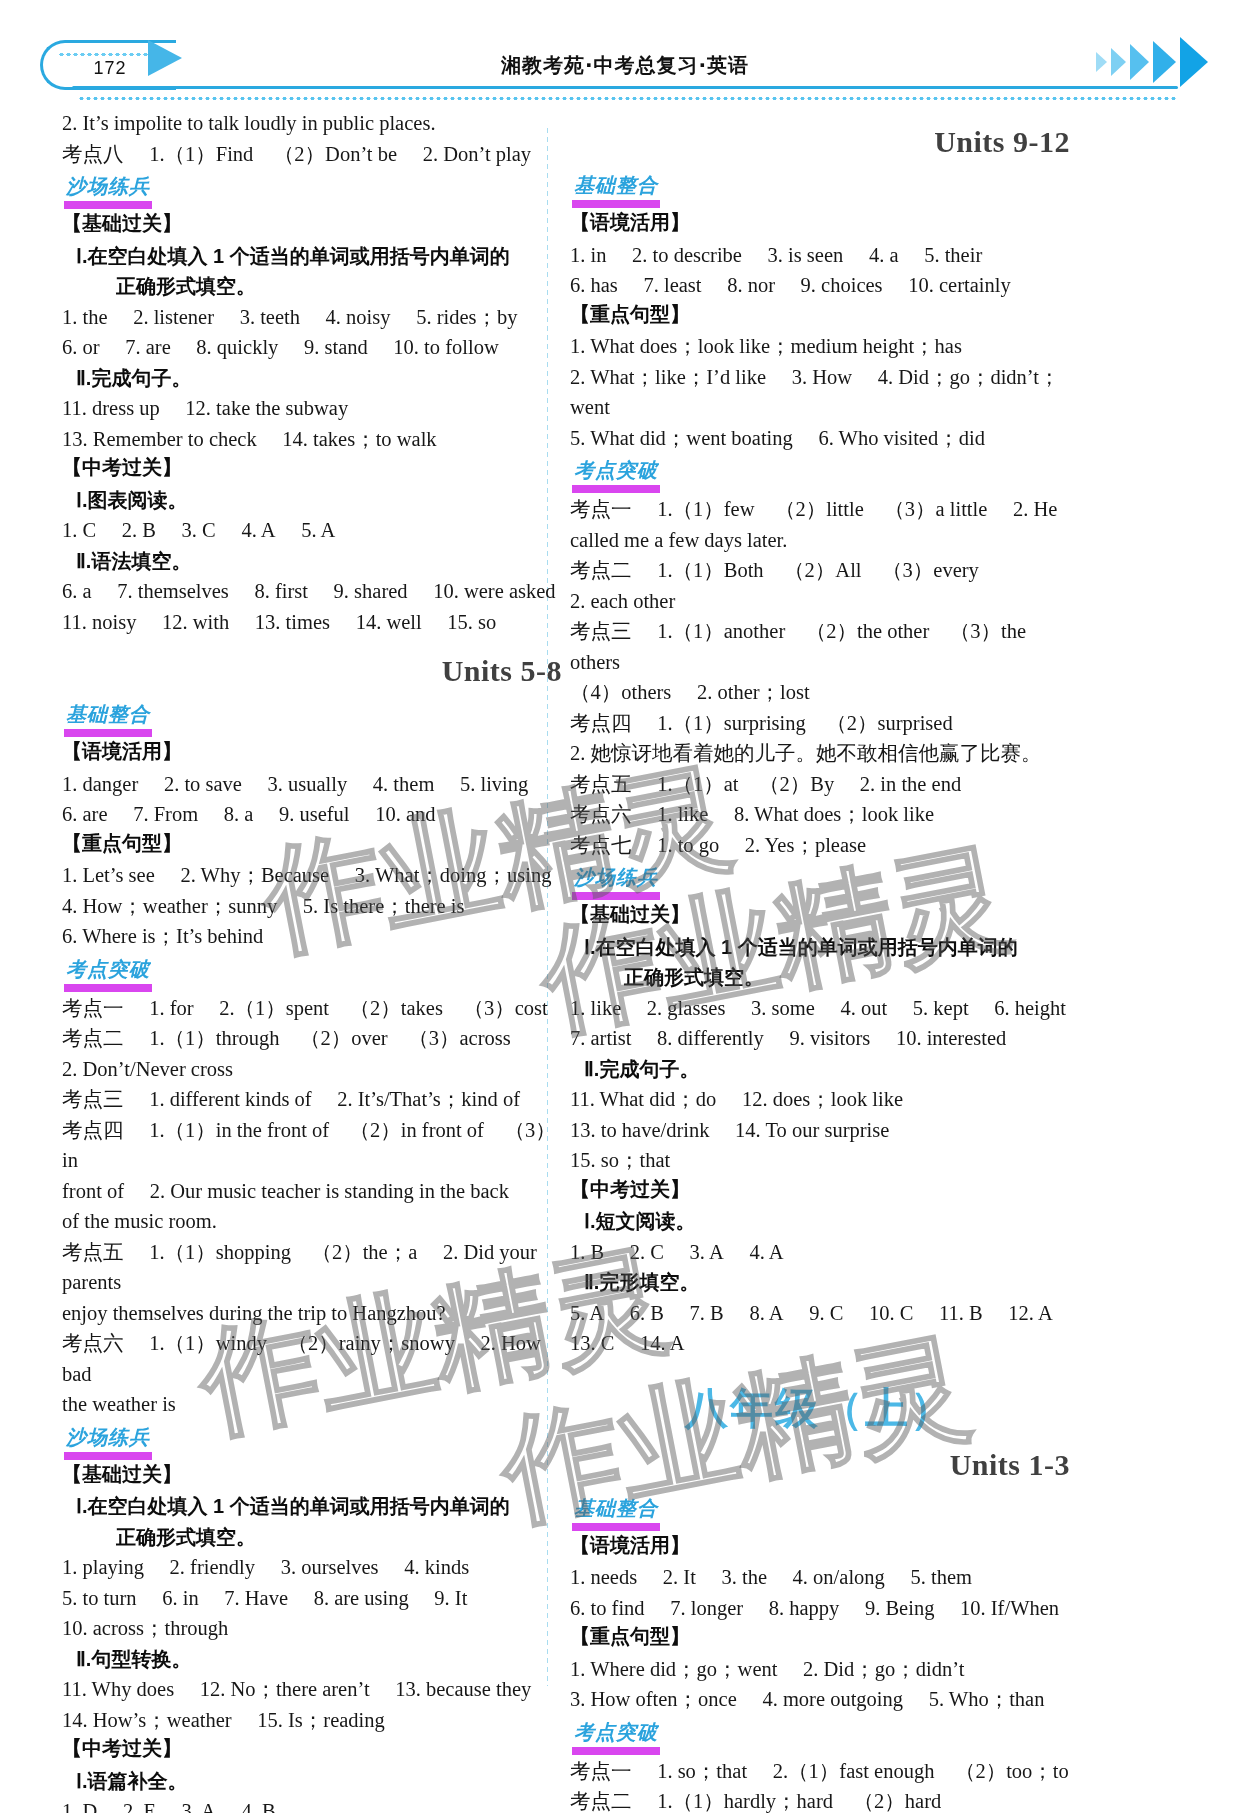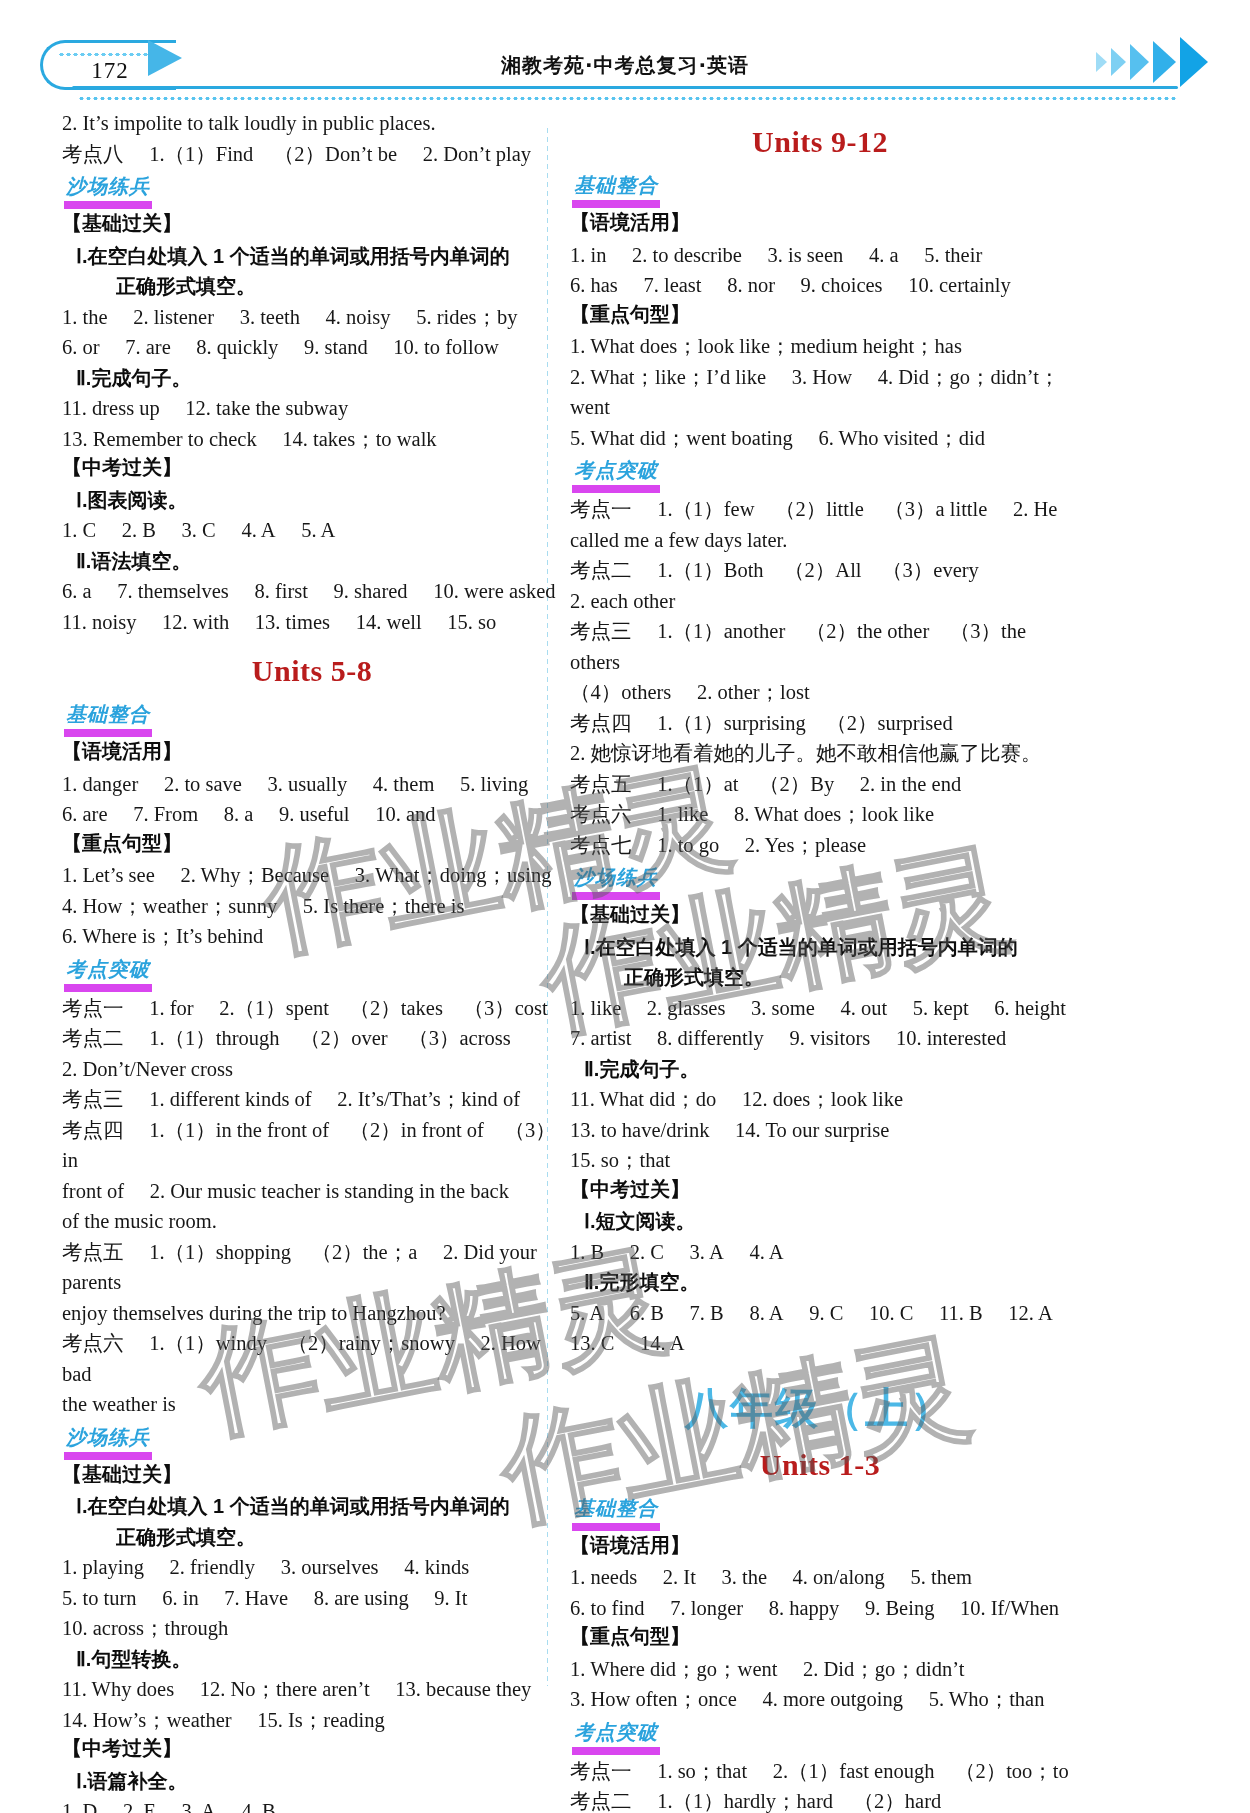--- a/index.html
+++ b/index.html
@@ -31,22 +31,22 @@
     border-radius:26px 0 0 26px;
     box-sizing:border-box;
   }
   .pagenum-dots{
     position:absolute;left:58px;top:52px;width:108px;height:5px;
     background-image:radial-gradient(#6ccdf3 45%, transparent 46%);
     background-size:7px 5px;background-repeat:repeat-x;
   }
   .pagenum{
     position:absolute;left:50px;top:58px;width:120px;
-    text-align:center;font-size:23px;letter-spacing:1px;
-    color:#111;font-family:Liberation Serif, serif;
+    text-align:center;font-size:18px;letter-spacing:1px;
+    color:#111;font-family:Liberation Sans, sans-serif;
   }
   .hdr-arrow-left{
     position:absolute;left:148px;top:40px;
     width:0;height:0;border-left:34px solid #45b6e8;
     border-top:18px solid transparent;border-bottom:18px solid transparent;
   }
   .hdr-title{
     position:absolute;left:0;top:52px;width:1250px;text-align:center;
     font-size:20px;font-weight:bold;color:#111;
     font-family:"DejaVu Sans","Liberation Sans",sans-serif;
@@ -103,21 +103,21 @@
     letter-spacing:1px;
     padding:0 2px 1px 2px;
     border-bottom:8px solid #d946ef;
     margin:4px 0 1px 2px;
     font-style:italic;
   }
   .blue-head-wrap{line-height:30px;}
 
   
   .unit-title{
-    text-align:center;font-size:30px;font-weight:bold;color:#b91c1c;
+    text-align:right;font-size:30px;font-weight:bold;color:#404040;
     font-family:"Liberation Serif","DejaVu Serif",serif;
     margin:14px 0 6px 0;line-height:40px;letter-spacing:.5px;
   }
   .grade-title{
     text-align:center;font-size:43px;font-weight:bold;color:#4cb8e6;
     font-family:"DejaVu Sans","Liberation Sans",sans-serif;
     margin:26px 0 6px 0;line-height:46px;letter-spacing:2px;
   }
 
   

